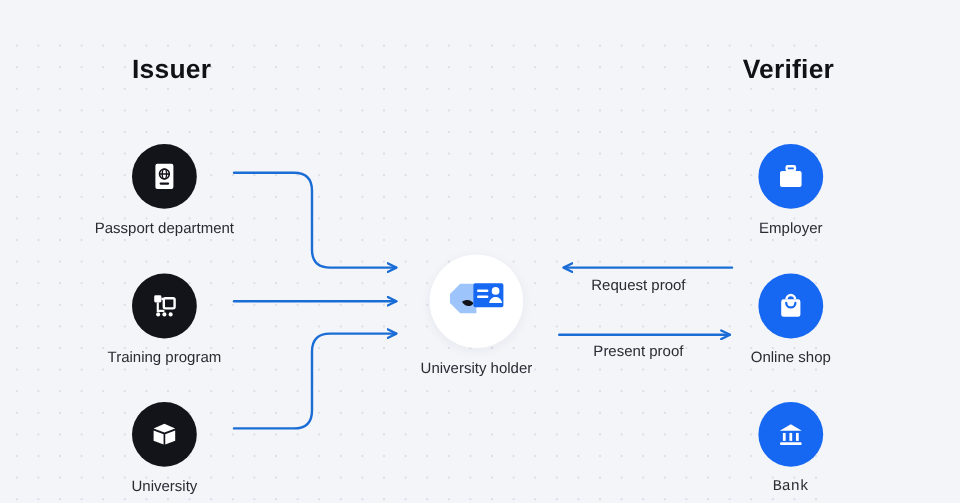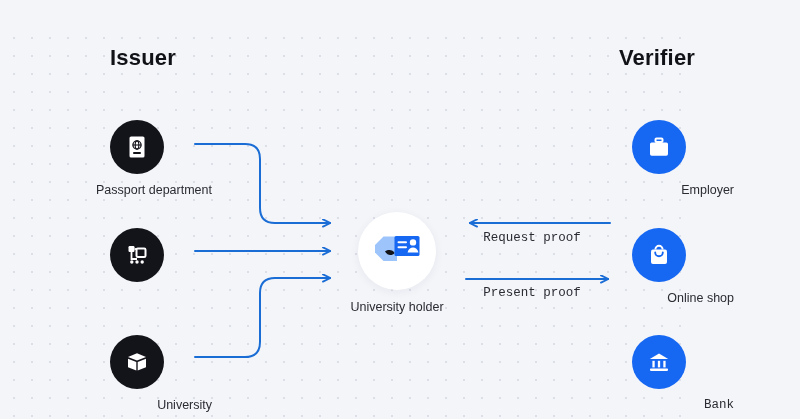--- a/index.html
+++ b/index.html
@@ -37,21 +37,21 @@
   }
   #title-issuer   { left: 143px; top: 22px; }
   #title-holder   { left: 397px; top: 22px; }
   #title-verifier { left: 657px; top: 22px; }
 
   
   .node {
     position: absolute;
     width: 150px;
     transform: translateX(-50%);
-    text-align: right;
+    text-align: center;
   }
   .node-circle {
     width: 54px;
     height: 54px;
     border-radius: 50%;
     margin: 0 auto;
     display: flex;
     align-items: center;
     justify-content: center;
   }
@@ -108,21 +108,20 @@
     height: 419px;
   }
 
   
   .wire-label {
     position: absolute;
     font-size: 12.5px;
     color: #2a2b33;
     white-space: nowrap;
     transform: translateX(-50%);
-    font-family: Liberation Mono, monospace;
   }
   #label-request { left: 532px; top: 208px; }
   #label-present { left: 532px; top: 263px; }
 </style>
 </head>
 <body>
 
 <div id="canvas">
 
   <div class="col-title" id="title-issuer">Issuer</div>
@@ -170,20 +169,21 @@
       <svg width="26" height="26" viewBox="0 0 26 26">
         <rect x="4.5" y="4" width="6" height="6" rx="1.2" fill="#ffffff"></rect>
         <rect x="12.5" y="6.5" width="9" height="8.5" rx="1.3" fill="none" stroke="#ffffff" stroke-width="2"></rect>
         <path d="M10.5,7 H12.5" stroke="#ffffff" stroke-width="1.8"></path>
         <path d="M7.5,10 V17 H13" stroke="#ffffff" stroke-width="1.8" fill="none"></path>
         <circle cx="7.8" cy="20" r="1.7" fill="#ffffff"></circle>
         <circle cx="13" cy="20" r="1.7" fill="#ffffff"></circle>
         <circle cx="18.2" cy="20" r="1.7" fill="#ffffff"></circle>
       </svg>
     </div>
+    <div class="node-label">Training program</div>
   </div>
 
   <div class="node" id="node-university">
     <div class="node-circle dark">
       <svg width="28" height="28" viewBox="0 0 28 28">
         <path d="M14,5.2 L23,9.1 L14,12.4 L5,9.1 Z" fill="#ffffff"></path>
         <path d="M5,10.8 L13.3,13.9 V22.4 L5,19.3 Z" fill="#ffffff"></path>
         <path d="M23,10.8 L14.7,13.9 V22.4 L23,19.3 Z" fill="#ffffff"></path>
       </svg>
     </div>

